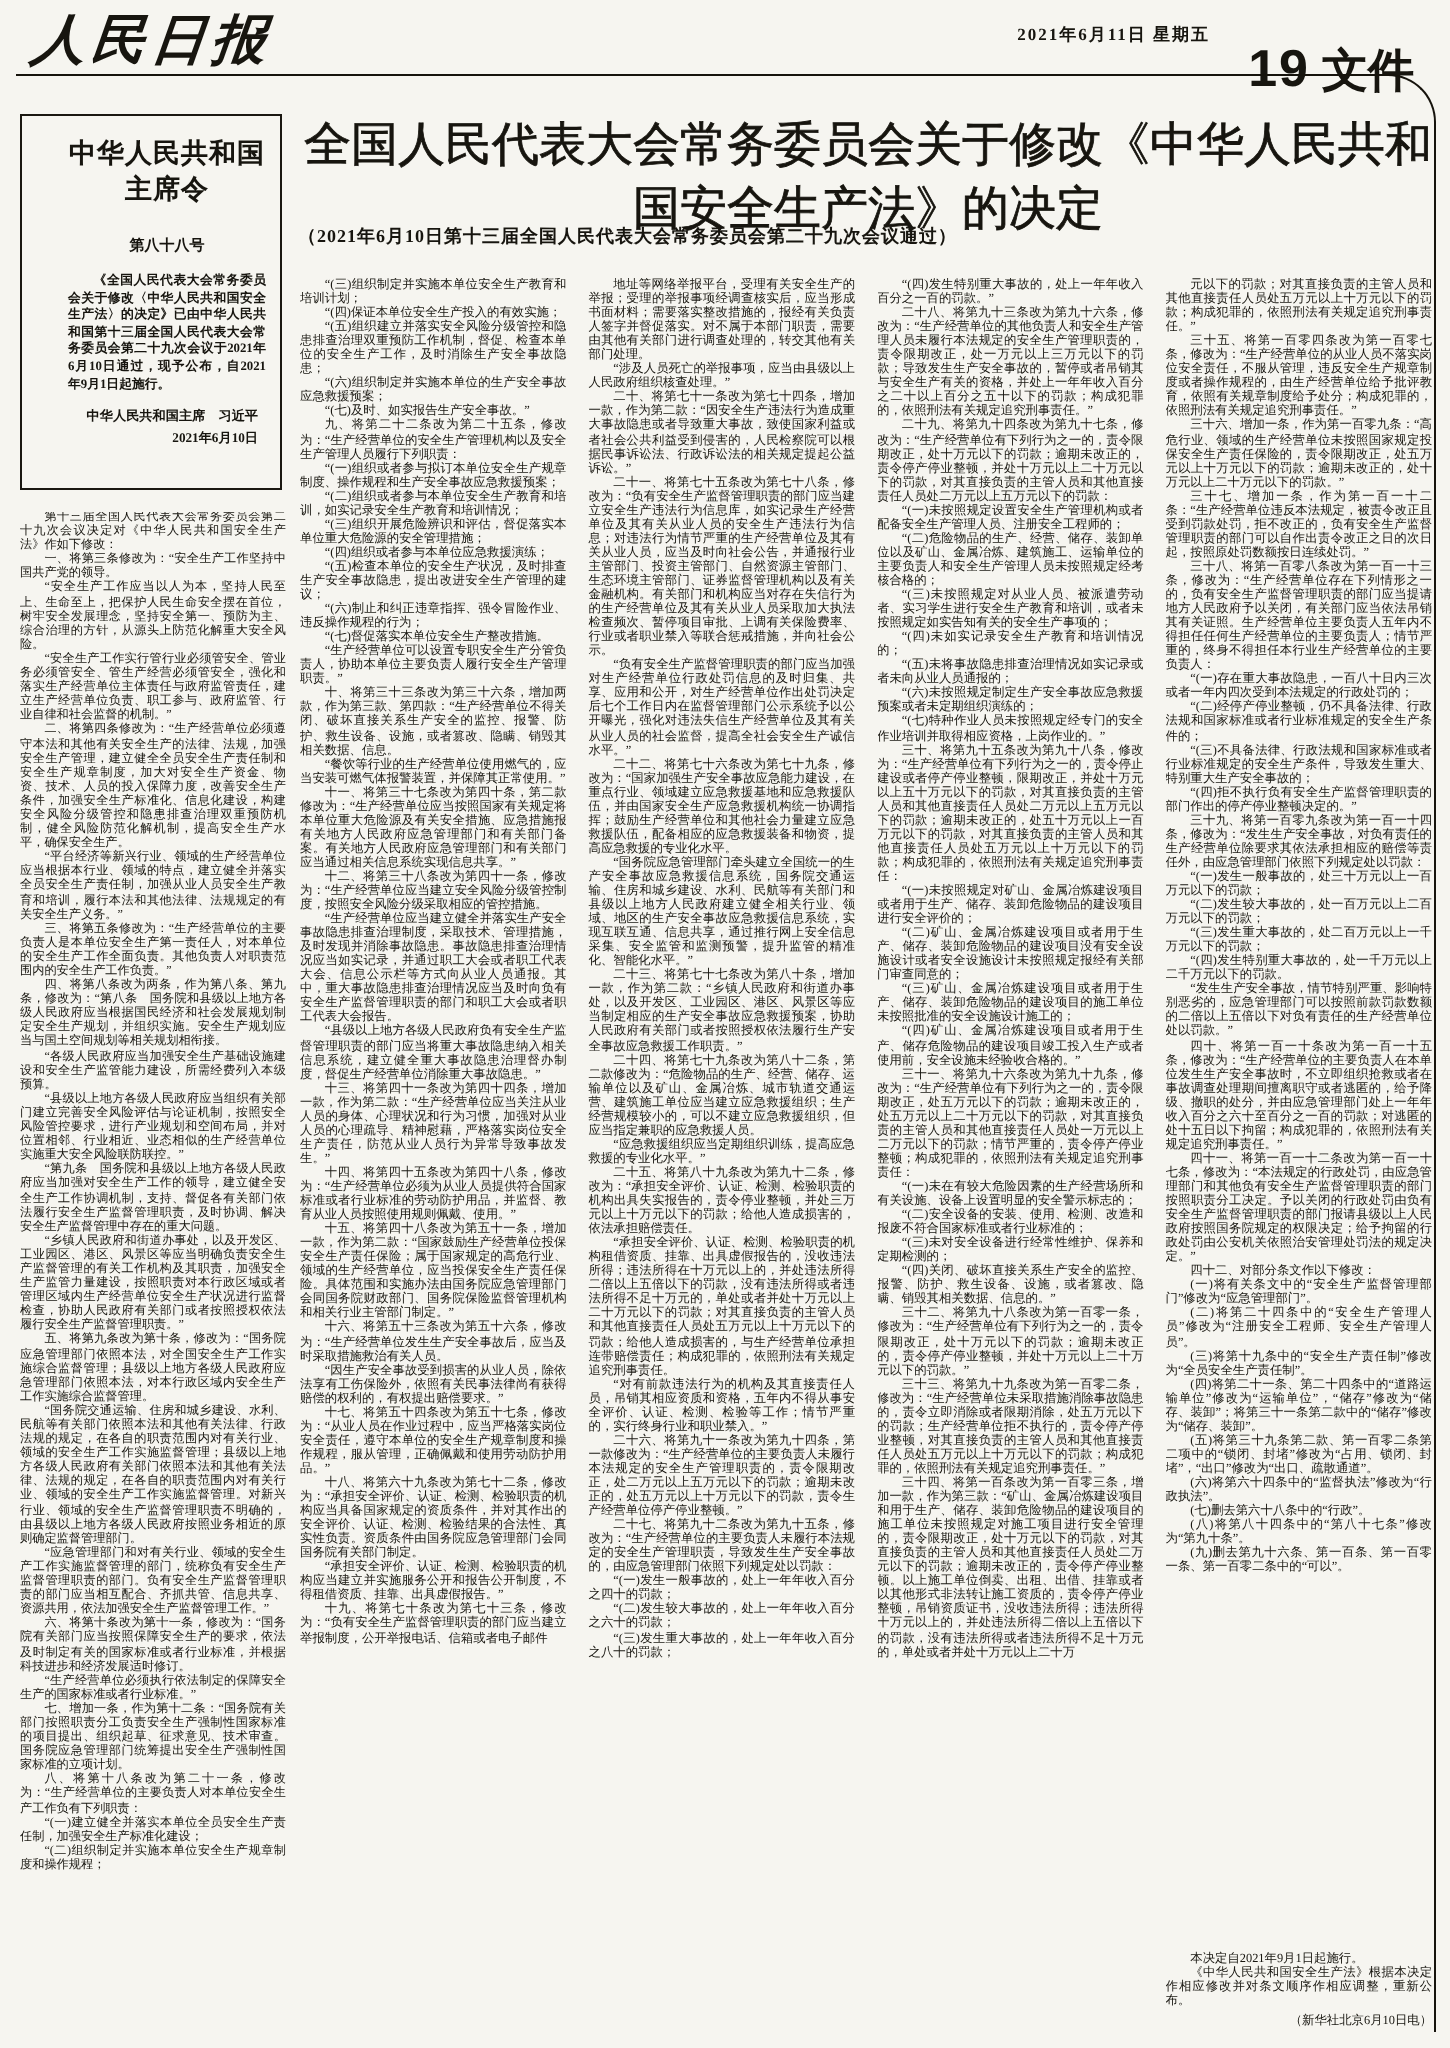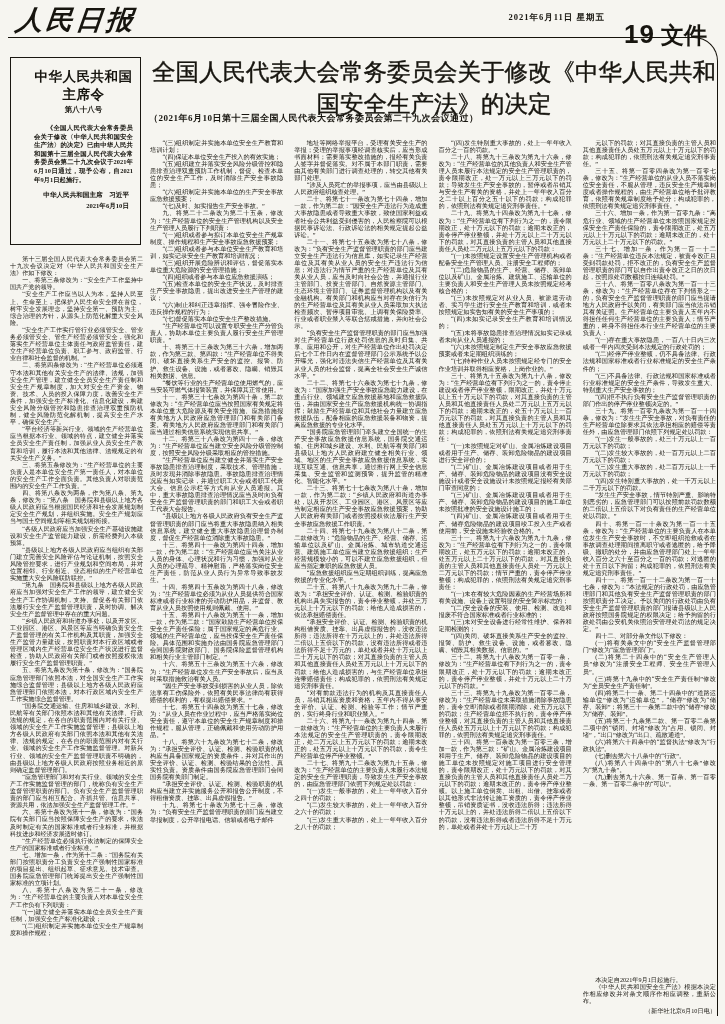--- a/index.html
+++ b/index.html
@@ -21,21 +21,21 @@
   .edition-date{position:absolute;right:120px;top:12px;font-size:8.5px;font-weight:bold;letter-spacing:1px;}
   .page-no-wrap{position:absolute;right:14px;top:6px;background:#f6f5f0;padding:0 4px 2px 6px;margin-top:13px;}
   .page-no{font-size:26px;font-weight:bold;font-family:"Liberation Sans","DejaVu Sans",sans-serif;letter-spacing:1px;}
   .page-section{font-size:23px;font-weight:bold;margin-left:6px;}
   
   .order-box{
     position:absolute;left:10px;top:57px;width:131px;height:188px;
     border:1.6px solid #1a1711;padding:10px 7px 6px 23px;box-sizing:border-box;
   }
   .order-title{font-size:13.5px;font-weight:bold;text-align:center;letter-spacing:0.5px;}
-  .order-number{font-size:7.5px;font-weight:bold;text-align:center;margin-top:1px;}
+  .order-number{font-size:7.5px;font-weight:bold;text-align:center;margin-top:14px;}
   .order-body{font-size:6.4px;line-height:8.6px;text-align:justify;text-indent:2em;margin-top:9px;font-weight:bold;}
   .order-signer{font-size:6.6px;font-weight:bold;text-align:right;margin-top:7px;padding-right:4px;}
   .order-date{font-size:6.6px;font-weight:bold;text-align:right;margin-top:2px;padding-right:4px;}
   
   .headline{
     position:absolute;left:149px;top:56px;width:570px;
     font-size:23.5px;font-weight:400;text-align:center;letter-spacing:0px;
     font-family:"Liberation Sans","DejaVu Sans",sans-serif;
     -webkit-text-stroke:0.4px #17150f;
   }

